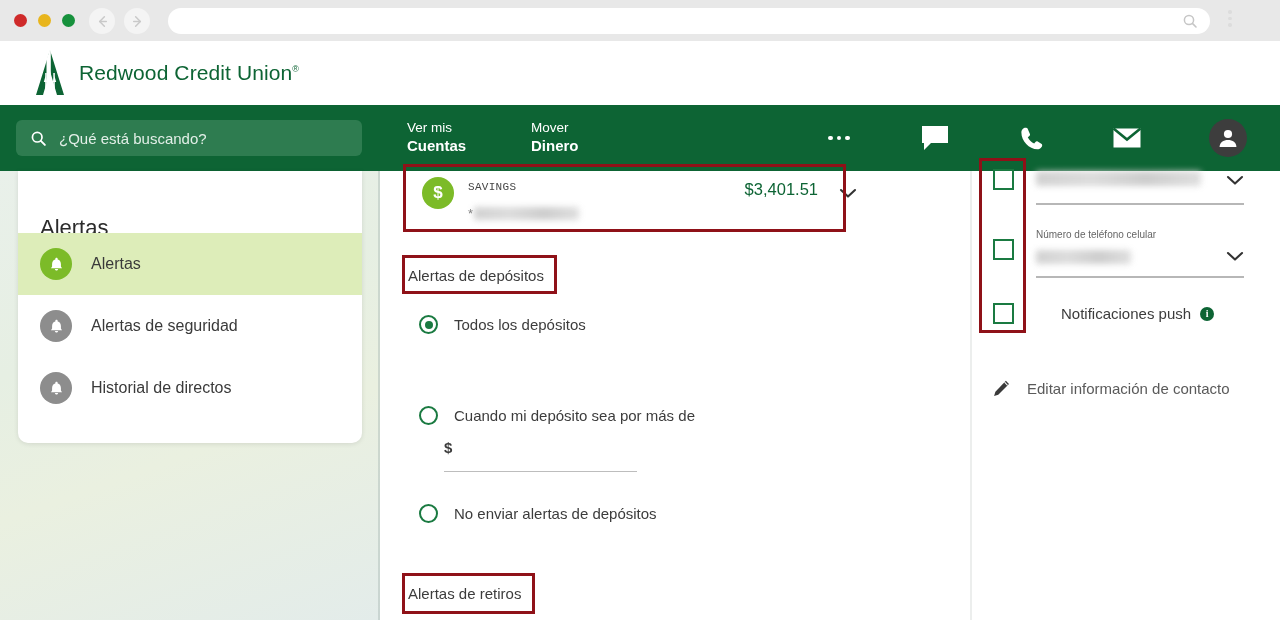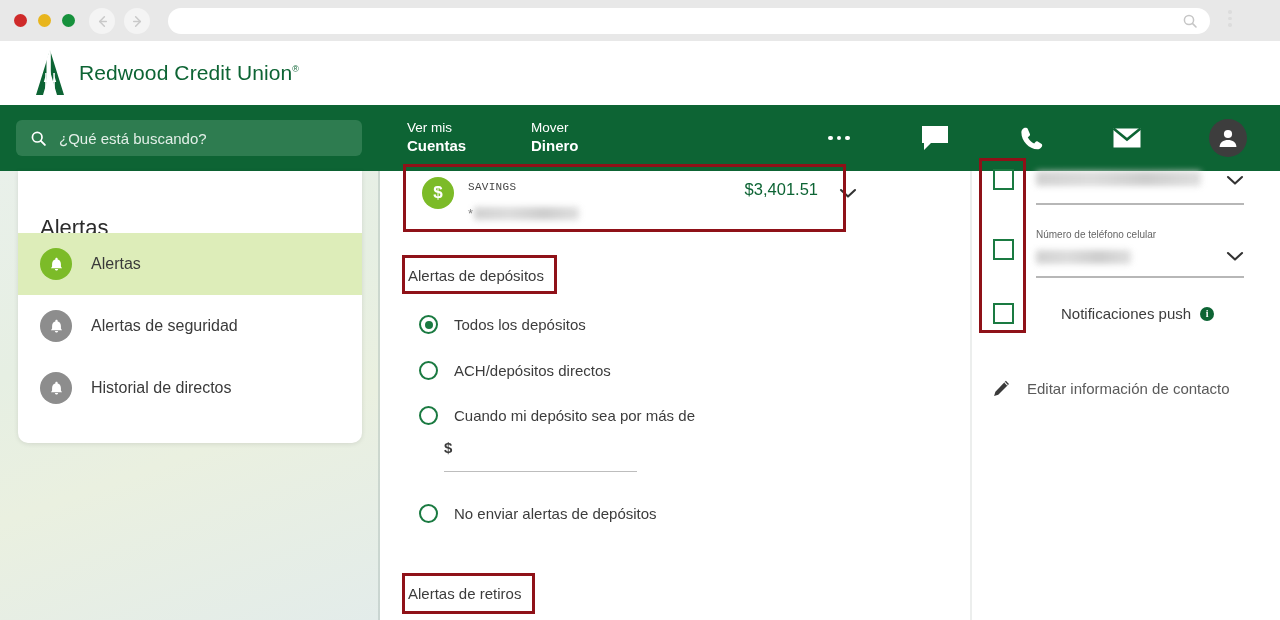--- a/index.html
+++ b/index.html
@@ -267,24 +267,20 @@
 
     <div class="sec-head dep-head">Alertas de depósitos</div>
 
     <label class="radio-row" style="top:144px;">
       <span class="radio">
           <span class="dot"></span>
         </span>
       <span class="radio-lab">Todos los depósitos</span>
     </label>
 
-    <label class="radio-row" style="top:190px;">
-      <span class="radio"></span>
-      <span class="radio-lab">ACH/depósitos directos</span>
-    </label>
 
     <label class="radio-row" style="top:235px;">
       <span class="radio"></span>
       <span class="radio-lab">Cuando mi depósito sea por más de</span>
     </label>
 
     <div class="amount-field">
       <span class="dollar">$</span>
       <span></span>
       <div class="line"></div>

